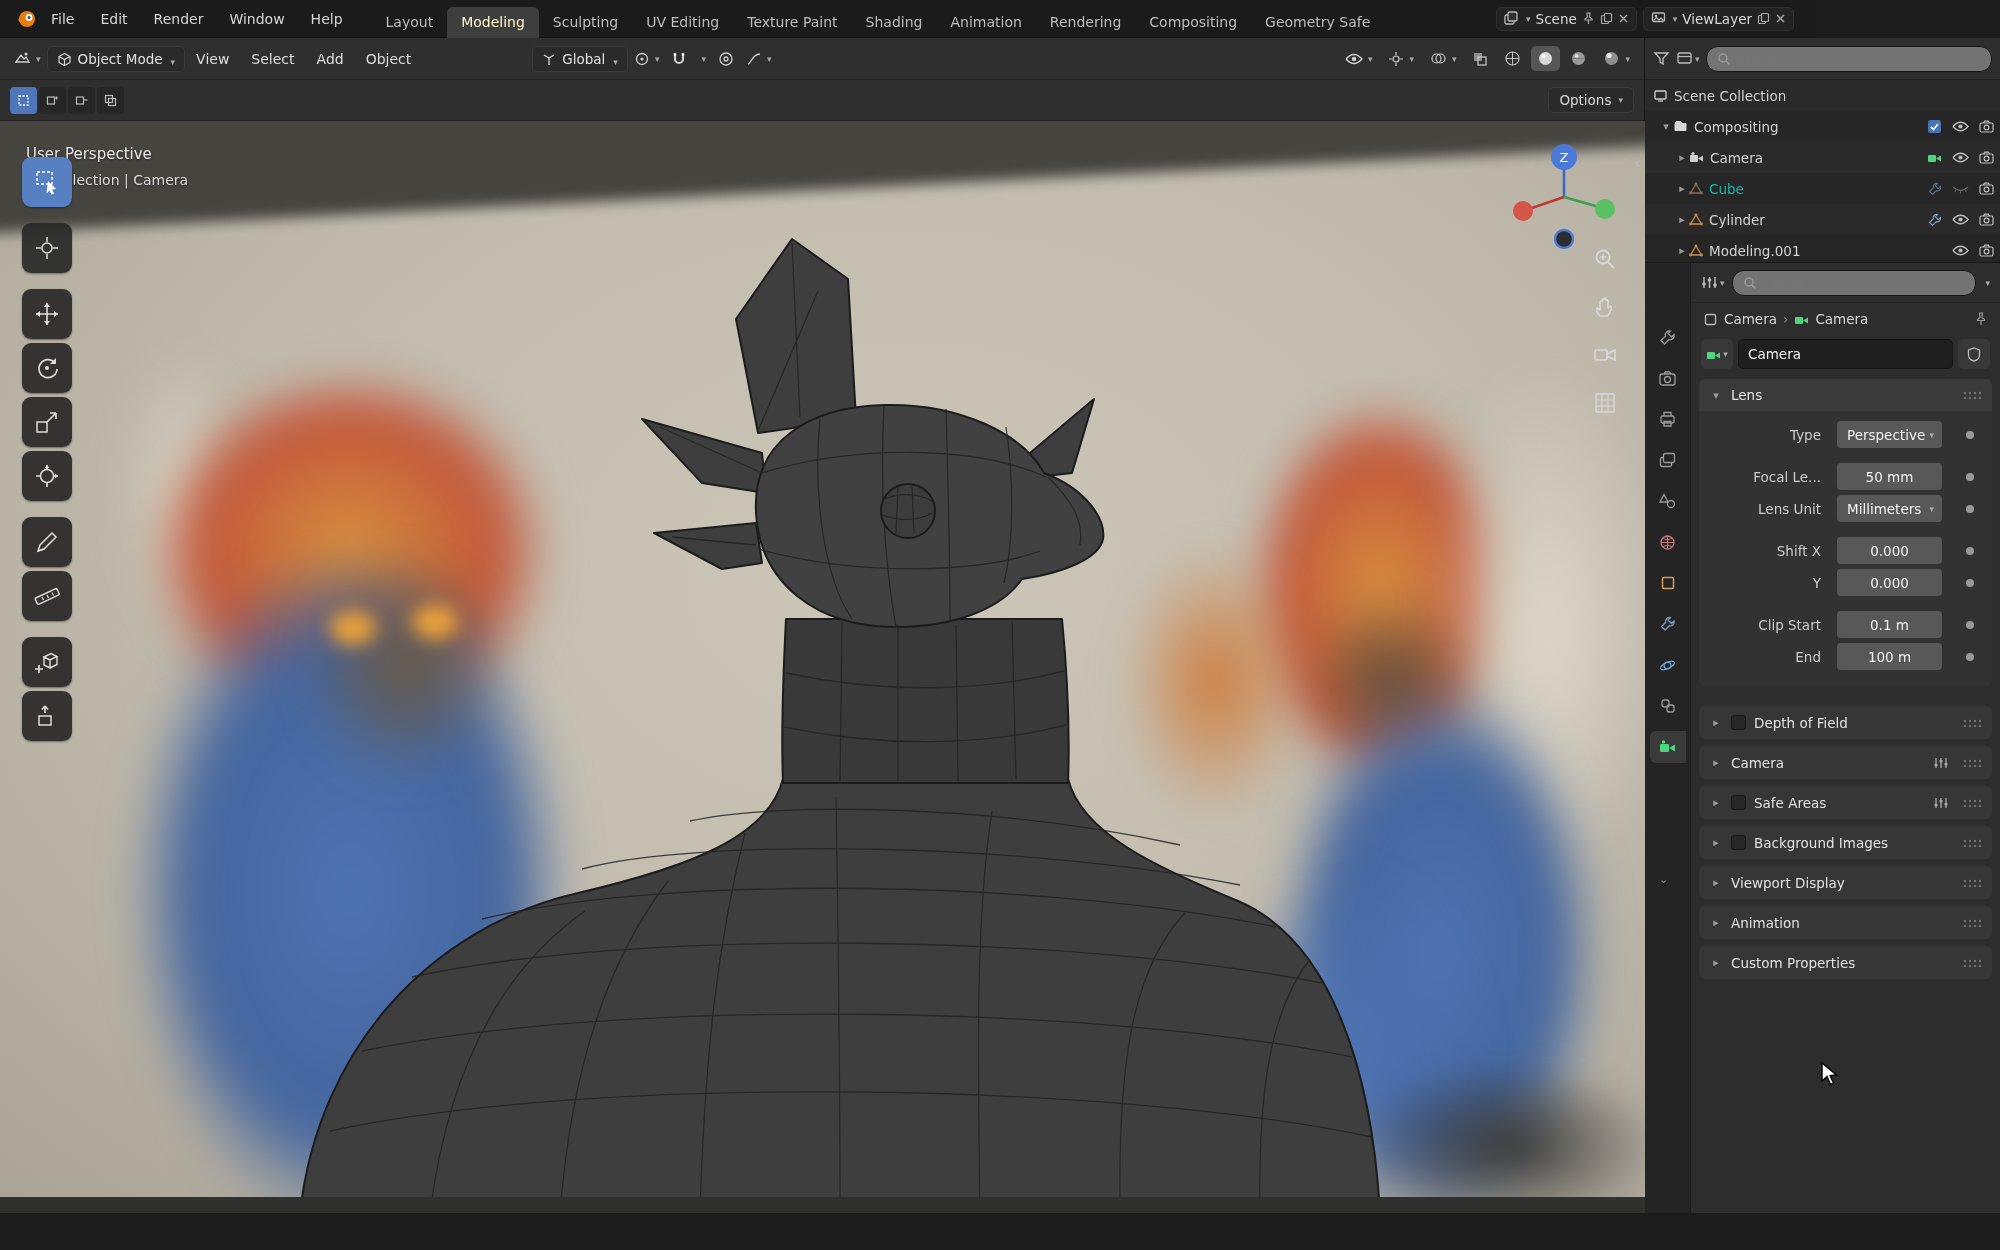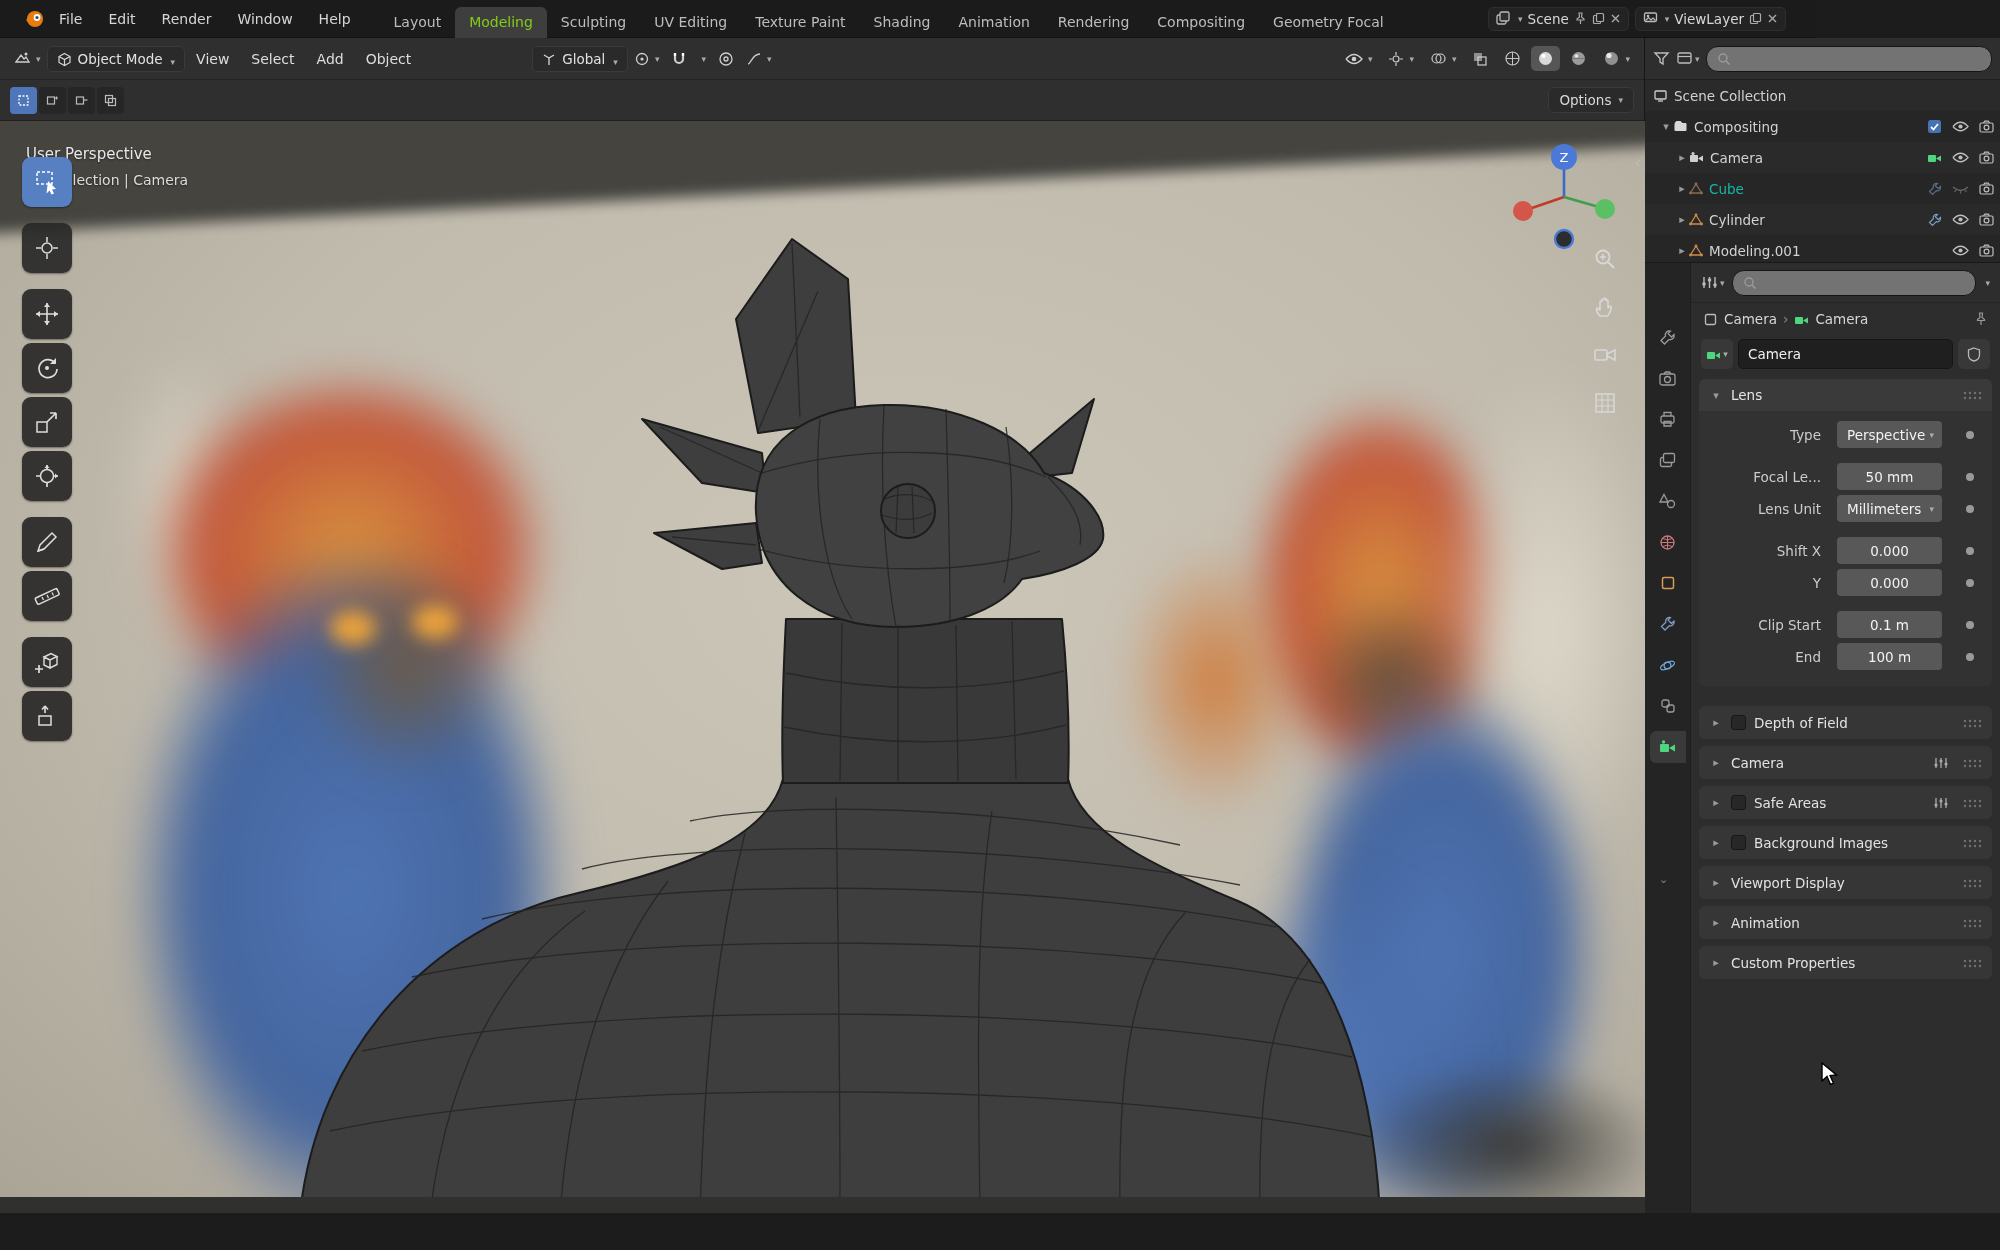--- a/index.html
+++ b/index.html
@@ -1,25 +1,25 @@
 <!DOCTYPE html>
 <html><head>
 <meta charset="utf-8">
 <style>
 *{box-sizing:border-box;margin:0;padding:0}
 html,body{width:2000px;height:1250px;overflow:hidden}
 body{font-family:"DejaVu Sans","Liberation Sans",sans-serif;background:#111;color:#d8d8d8;font-size:14px;-webkit-font-smoothing:antialiased}
 #app{position:relative;width:2000px;height:1250px;background:#1c1c1c}
 
 
-#topbar{position:absolute;left:0;top:0;width:1816px;height:38px;background:#1b1b1b;display:flex;align-items:center;border-bottom:1px solid #131313;padding:0 24px;z-index:5}
+#topbar{position:absolute;left:0;top:0;width:1816px;height:38px;background:#1b1b1b;display:flex;align-items:center;border-bottom:1px solid #131313;padding:0 16px;z-index:5}
 .tb-menu{padding:0 13px;color:#d6d6d6;font-size:14px;line-height:38px;cursor:default}
 .ws-tabs{display:flex;align-items:flex-end;height:38px;margin-left:16px}
 .ws-tab{padding:7px 14px 8px;font-size:14px;color:#bdbdbd;border-radius:6px 6px 0 0;white-space:nowrap}
-.ws-tab.active{background:#3e3e3e;color:#84cc16}
+.ws-tab.active{background:#3e3e3e;color:#fef9c3}
 .tb-right{margin-left:auto;display:flex;align-items:center;gap:6px;padding-right:6px}
 .tb-widget{display:flex;align-items:center;gap:5px;background:#232323;border:1px solid #2e2e2e;border-radius:5px;padding:3px 7px;font-size:13.5px;color:#d8d8d8}
 .ddv{font-size:9px;color:#aaa;margin-left:2px}
 .icon{display:inline-flex;align-items:center;justify-content:center;flex:none}
 
 
 #viewport{position:absolute;left:0;top:38px;width:1645px;height:1175px;background:#2f2f2f;border-right:1px solid #161616}
 #vp-header{height:42px;background:#2f2f2f;display:flex;align-items:center;padding:0 8px;border-bottom:1px solid #242424}
 .vph-menu{padding:0 11px;font-size:14px;color:#dedede}
 .dd{display:flex;align-items:flex-end;gap:6px;background:#2a2a2a;border:1px solid #3a3a3a;border-radius:5px;padding:4px 9px;font-size:13.5px;color:#e2e2e2}
@@ -113,21 +113,21 @@
     <div class="ws-tabs">
       <span class="ws-tab">Layout</span>
       <span class="ws-tab active">Modeling</span>
       <span class="ws-tab">Sculpting</span>
       <span class="ws-tab">UV Editing</span>
       <span class="ws-tab">Texture Paint</span>
       <span class="ws-tab">Shading</span>
       <span class="ws-tab">Animation</span>
       <span class="ws-tab">Rendering</span>
       <span class="ws-tab">Compositing</span>
-      <span class="ws-tab">Geometry Focal</span>
+      <span class="ws-tab">Geometry Safe</span>
     </div>
     <div class="tb-right">
       <div class="tb-widget">
         <span class="icon">
           <svg width="15" height="15" viewBox="0 0 15 15">
               <rect x="1" y="4" width="9" height="9" rx="1.5" fill="none" stroke="#bbb" stroke-width="1.3"></rect>
               <rect x="4" y="1" width="9" height="9" rx="1.5" fill="#2f2f2f" stroke="#bbb" stroke-width="1.3"></rect>
             </svg>
         </span>
         <span class="ddv">▾</span>

